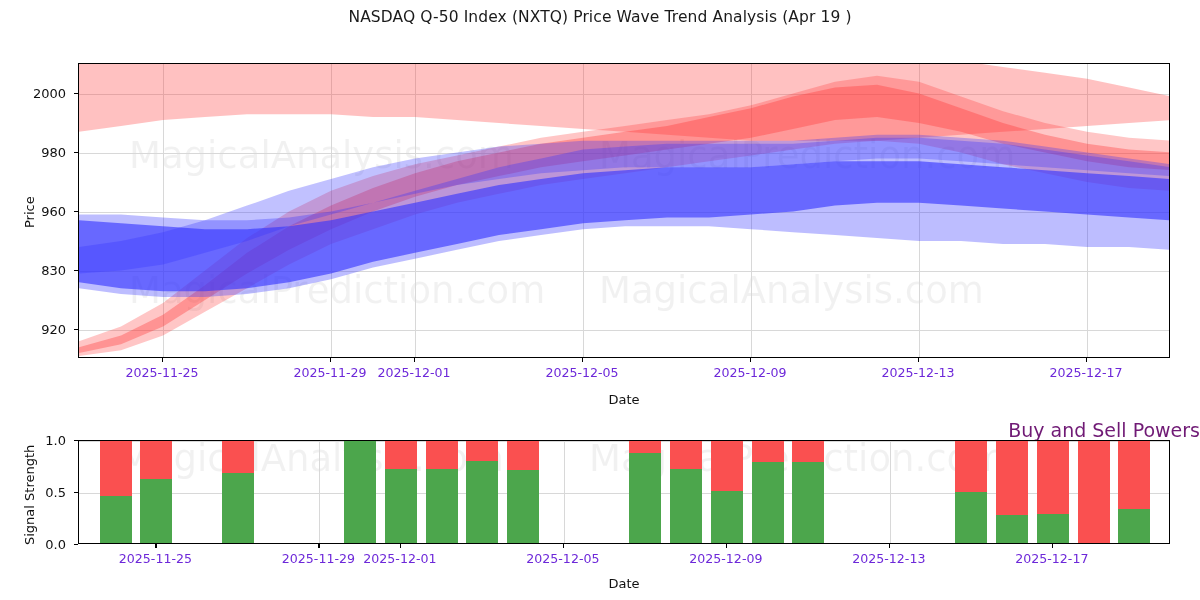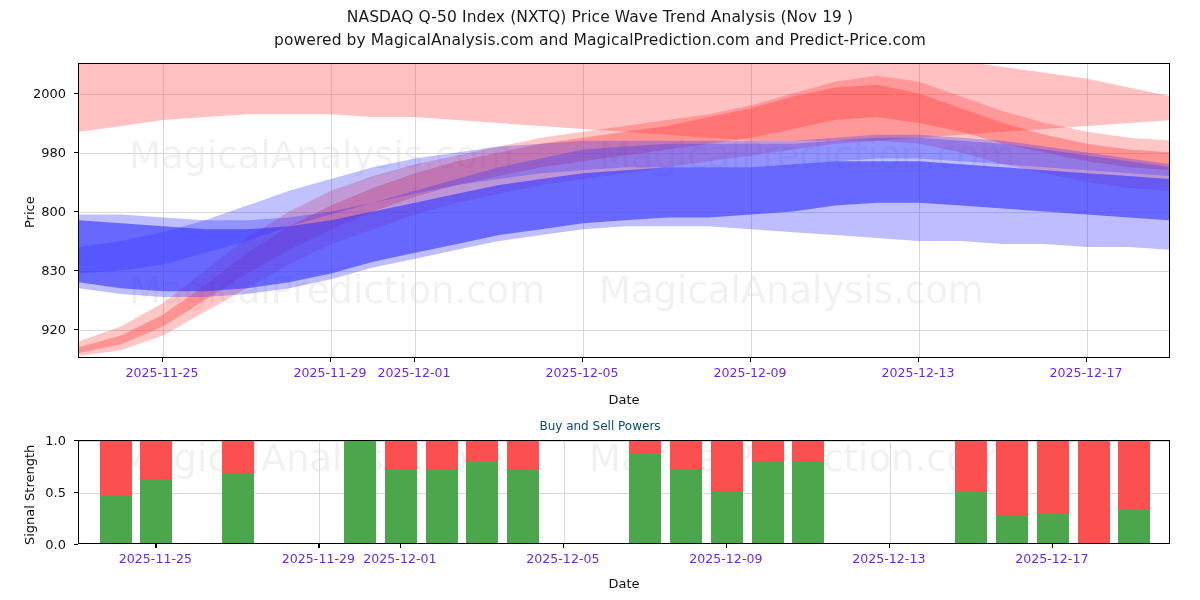--- a/index.html
+++ b/index.html
@@ -31,23 +31,23 @@
     font-size: 15.5px;
     color: #1a1a1a;
     letter-spacing: 0.1px;
   }
   #title-line1 { top: 8px; }
   #title-line2 { top: 31px; }
 
   .axes-title {
     position: absolute;
     width: 100%;
-    text-align: center;
-    font-size: 12px;
-    color: #0c4a6e;
+    text-align: right;
+    font-size: 19px;
+    color: #701a75;
   }
 
   
   .axes {
     position: absolute;
     box-sizing: border-box;
     border: 1.2px solid #000000;
     background: #ffffff;
     overflow: hidden;
   }
@@ -168,22 +168,21 @@
     left: 0;
     right: 0;
     background: #FA5050;
   }
 </style>
 </head>
 <body>
 
 <div id="figure">
 
-  <div class="fig-title" id="title-line1">NASDAQ Q-50 Index (NXTQ) Price Wave Trend Analysis (Nov 19 )</div>
-  <div class="fig-title" id="title-line2">powered by MagicalAnalysis.com and MagicalPrediction.com and Predict-Price.com</div>
+  <div class="fig-title" id="title-line1">NASDAQ Q-50 Index (NXTQ) Price Wave Trend Analysis (Apr 19 )</div>
 
   <div class="axes" id="axes-price">
     <div class="watermark-layer" id="wm-price">
         <div class="watermark" style="left: 50px; top: 70px;">MagicalAnalysis.com</div>
         <div class="watermark" style="left: 520px; top: 70px;">MagicalPrediction.com</div>
         <div class="watermark" style="left: 50px; top: 205px;">MagicalPrediction.com</div>
         <div class="watermark" style="left: 520px; top: 205px;">MagicalAnalysis.com</div>
       </div>
     <div id="price-grid">
         <div class="gridline-h" style="top: 265.5px;"></div>
@@ -211,21 +210,21 @@
   <div id="price-yticks">
       <div class="ytick-col" style="left: 0px; top: 328.5px;">
         <div class="ytick">920</div>
       </div>
       <div class="tickmark-y" style="left: 74px; top: 328.5px;"></div>
       <div class="ytick-col" style="left: 0px; top: 269.5px;">
         <div class="ytick">830</div>
       </div>
       <div class="tickmark-y" style="left: 74px; top: 269.5px;"></div>
       <div class="ytick-col" style="left: 0px; top: 210.5px;">
-        <div class="ytick">800</div>
+        <div class="ytick">960</div>
       </div>
       <div class="tickmark-y" style="left: 74px; top: 210.5px;"></div>
       <div class="ytick-col" style="left: 0px; top: 151.5px;">
         <div class="ytick">980</div>
       </div>
       <div class="tickmark-y" style="left: 74px; top: 151.5px;"></div>
       <div class="ytick-col" style="left: 0px; top: 92.5px;">
         <div class="ytick">2000</div>
       </div>
       <div class="tickmark-y" style="left: 74px; top: 92.5px;"></div>

